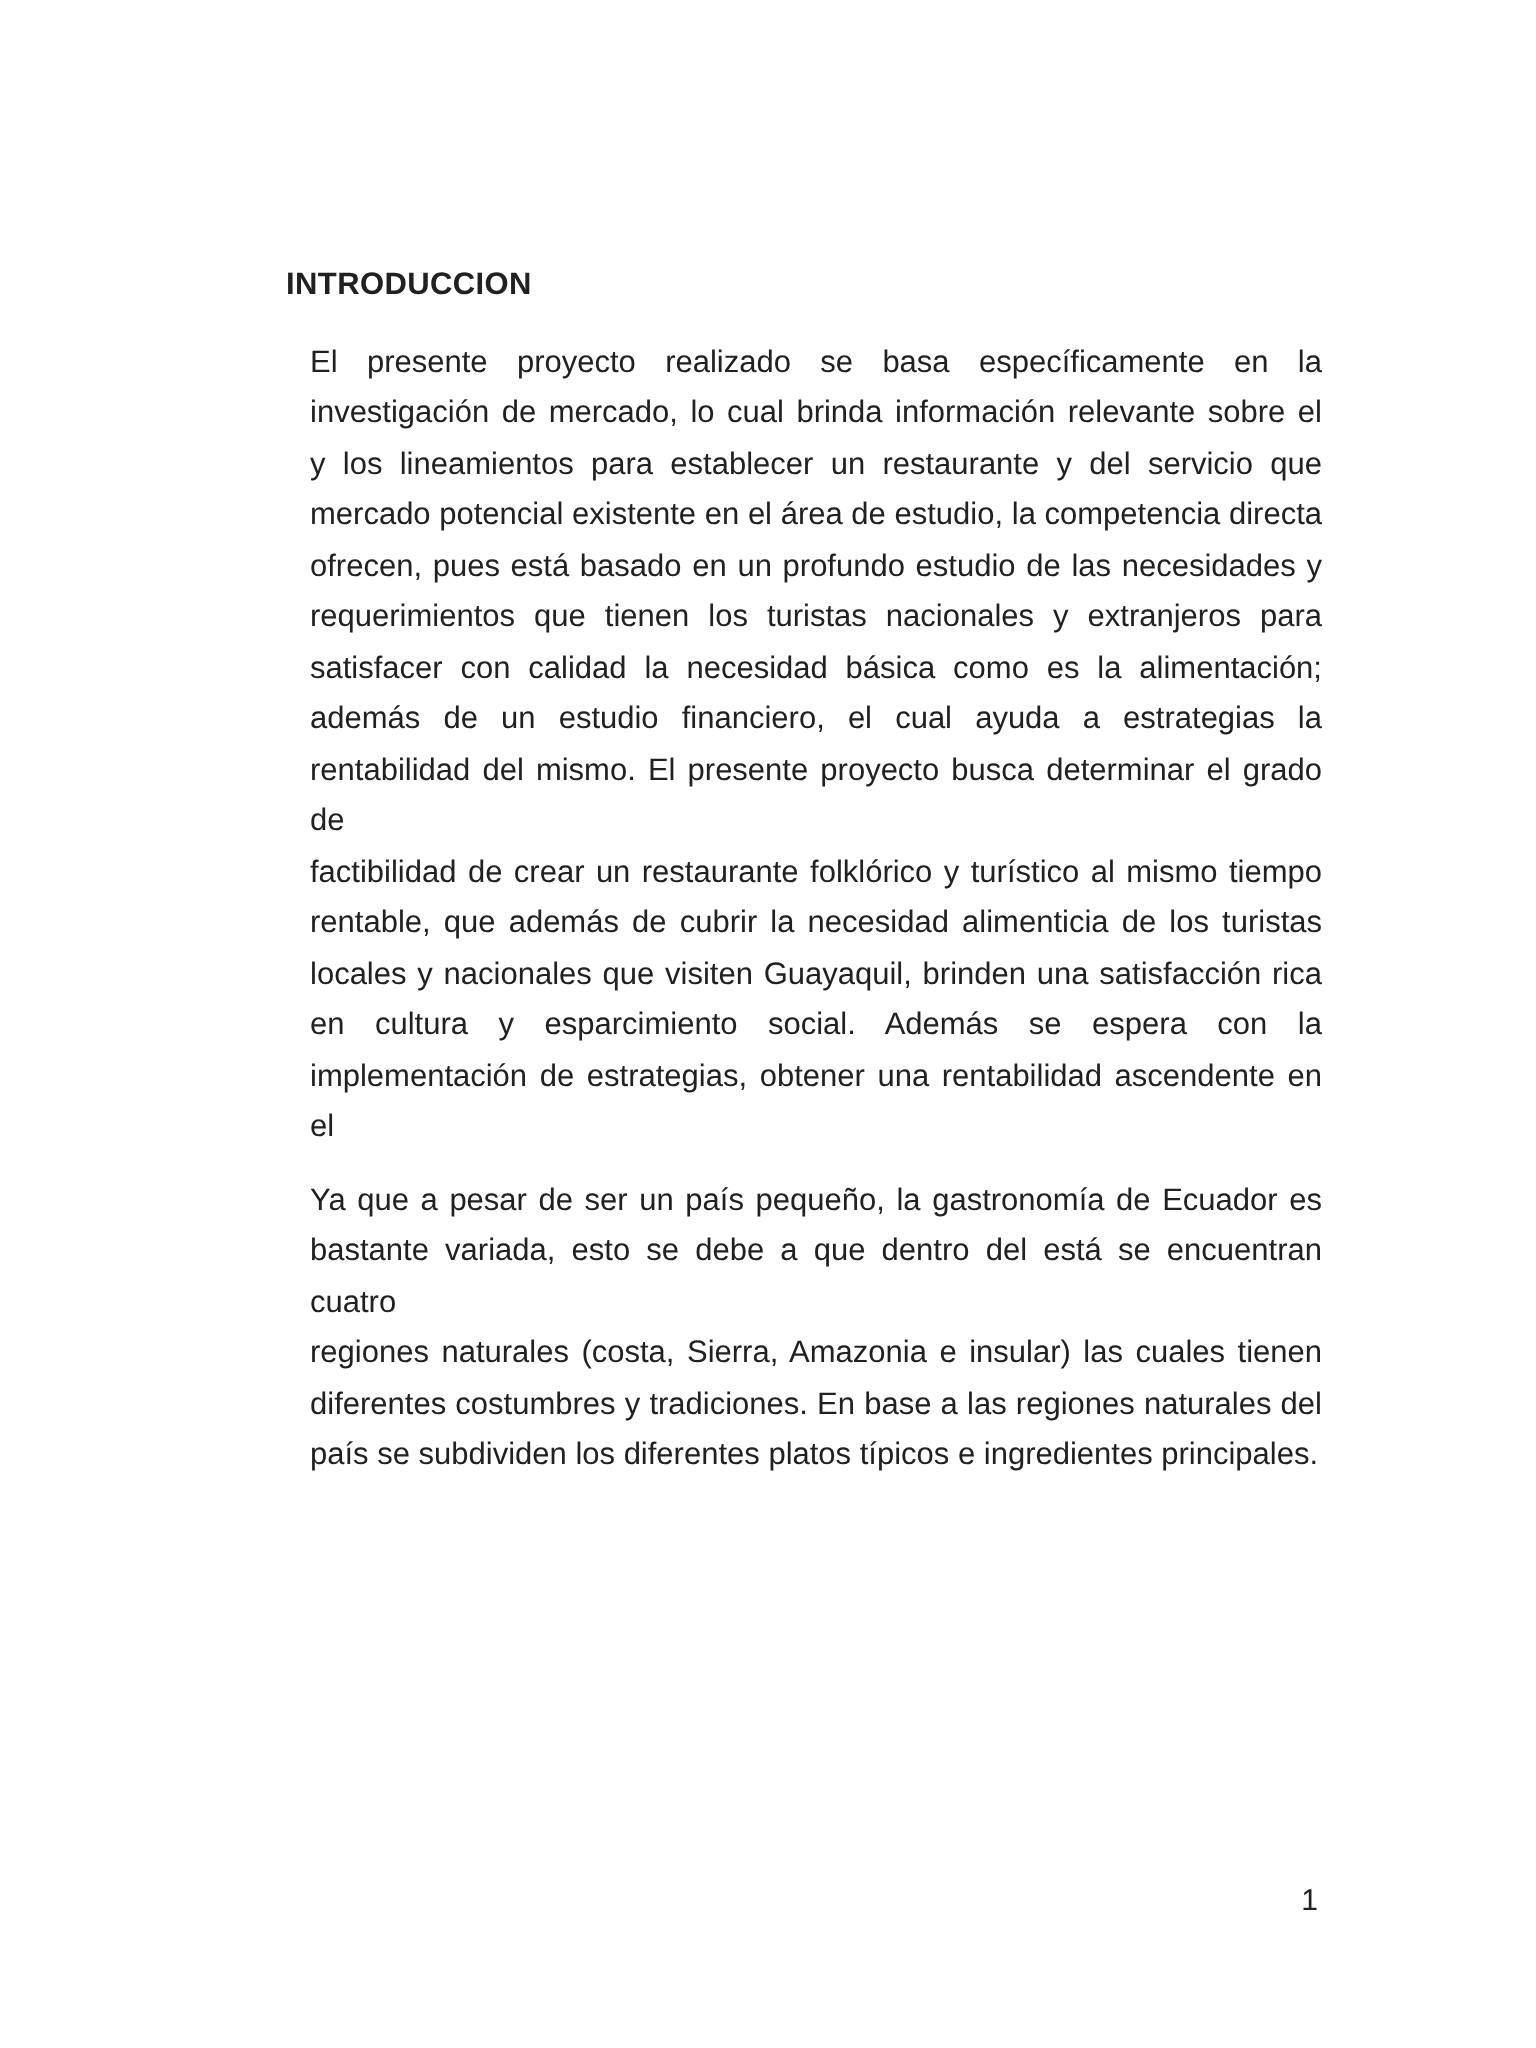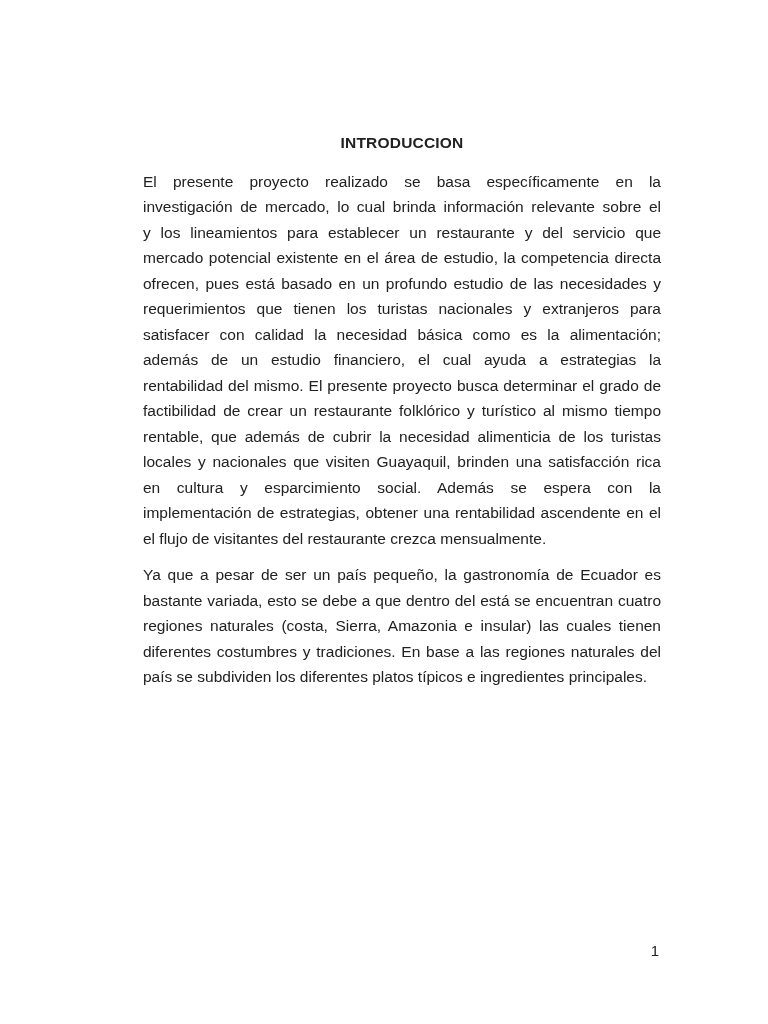--- a/index.html
+++ b/index.html
@@ -18,27 +18,27 @@
   }
   .content {
     position: absolute;
     left: 143px;
     top: 130px;
     width: 518px;
   }
   .title {
     font-size: 15.5px;
     font-weight: bold;
-    text-align: center;
+    text-align: left;
     margin: 0 0 13px 0;
     line-height: 25.5px;
     letter-spacing: 0.2px;
   }
   .para {
-    margin: 0 0 11px 0;
+    margin: 0 0 11px 12px;
   }
   .line {
     font-size: 15.5px;
     line-height: 25.5px;
     text-align: justify;
     text-align-last: justify;
   }
   .line.line-last {
     text-align-last: left;
   }
@@ -68,21 +68,20 @@
           <div class="line">ofrecen, pues está basado en un profundo estudio de las necesidades y</div>
           <div class="line">requerimientos que tienen los turistas nacionales y extranjeros para</div>
           <div class="line">satisfacer con calidad la necesidad básica como es la alimentación;</div>
           <div class="line">además de un estudio financiero, el cual ayuda a estrategias la</div>
           <div class="line">rentabilidad del mismo. El presente proyecto busca determinar el grado de</div>
           <div class="line">factibilidad de crear un restaurante folklórico y turístico al mismo tiempo</div>
           <div class="line">rentable, que además de cubrir la necesidad alimenticia de los turistas</div>
           <div class="line">locales y nacionales que visiten Guayaquil, brinden una satisfacción rica</div>
           <div class="line">en cultura y esparcimiento social. Además se espera con la</div>
           <div class="line">implementación de estrategias, obtener una rentabilidad ascendente en el</div>
-          <div class="line line-last">el flujo de visitantes del restaurante crezca mensualmente.</div>
         </div>
         <div class="para">
           <div class="line">Ya que a pesar de ser un país pequeño, la gastronomía de Ecuador es</div>
           <div class="line">bastante variada, esto se debe a que dentro del está se encuentran cuatro</div>
           <div class="line">regiones naturales (costa, Sierra, Amazonia e insular) las cuales tienen</div>
           <div class="line">diferentes costumbres y tradiciones. En base a las regiones naturales del</div>
           <div class="line line-last">país se subdividen los diferentes platos típicos e ingredientes principales.</div>
         </div>
       </div>
   </div>

